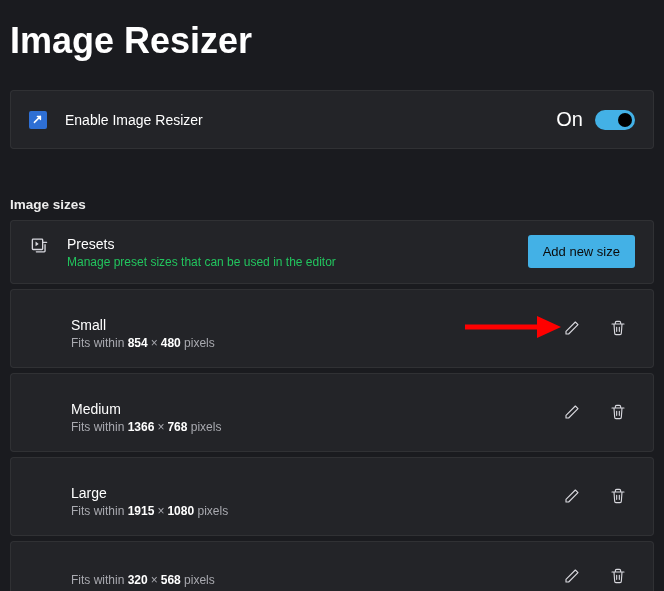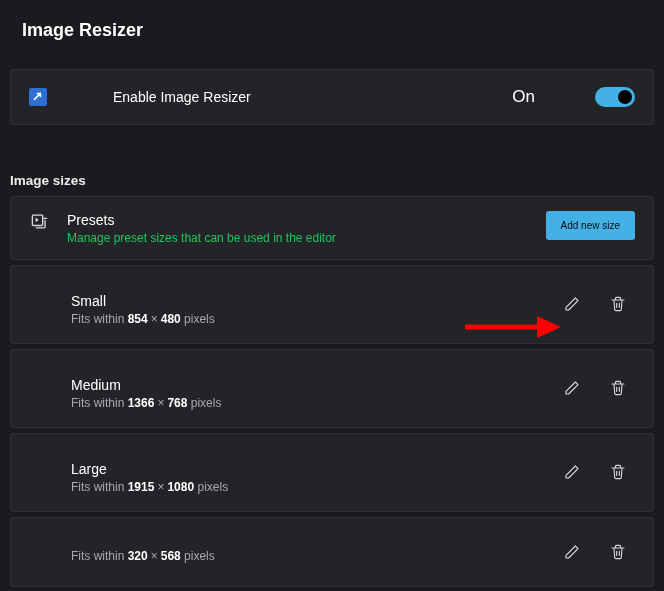--- a/index.html
+++ b/index.html
@@ -6,36 +6,35 @@
     body {
       width: 664px;
       height: 591px;
       background: #1a1b1f;
       font-family: "Segoe UI", -apple-system, sans-serif;
       color: #fff;
       overflow: hidden;
       padding: 10px;
     }
     .page-title {
-      font-size: 18px;
+      font-size: 36px;
       font-weight: 600;
-      margin: 10px 0 28px 12px;
+      margin: 10px 0 28px 0;
     }
     .card {
       background: rgba(255,255,255,0.045);
       border: 1px solid rgba(255,255,255,0.06);
       border-radius: 4px;
       margin-bottom: 5px;
     }
     .enable-row {
       display: flex;
       align-items: center;
       padding: 17px 18px;
       margin-bottom: 16px;
-      gap: 48px;
     }
     .app-icon {
       width: 18px;
       height: 18px;
       margin-right: 18px;
       position: relative;
     }
     .app-icon-bg {
       position: absolute;
       inset: 0;
@@ -47,21 +46,21 @@
       inset: 0;
       display: flex;
       align-items: center;
       justify-content: center;
     }
     .enable-label {
       font-size: 14px;
       flex: 1;
     }
     .toggle-state {
-      font-size: 17px;
+      font-size: 20px;
       margin-right: 12px;
     }
     .toggle {
       width: 40px;
       height: 20px;
       background: #43b1e6;
       border-radius: 10px;
       position: relative;
     }
     .toggle-knob {
@@ -101,21 +100,21 @@
     .presets-desc {
       font-size: 12px;
       color: #22c55e;
     }
     .add-btn {
       background: #43b1e6;
       color: #0b0b0b;
       border: none;
       border-radius: 3px;
       padding: 9px 15px;
-      font-size: 10px;
+      font-size: 13px;
       cursor: pointer;
     }
     .size-row {
       display: flex;
       align-items: center;
       padding: 17px 18px 17px 60px;
     }
     .size-text { flex: 1; margin-top: 8px; }
     .size-title {
       font-size: 14px;

